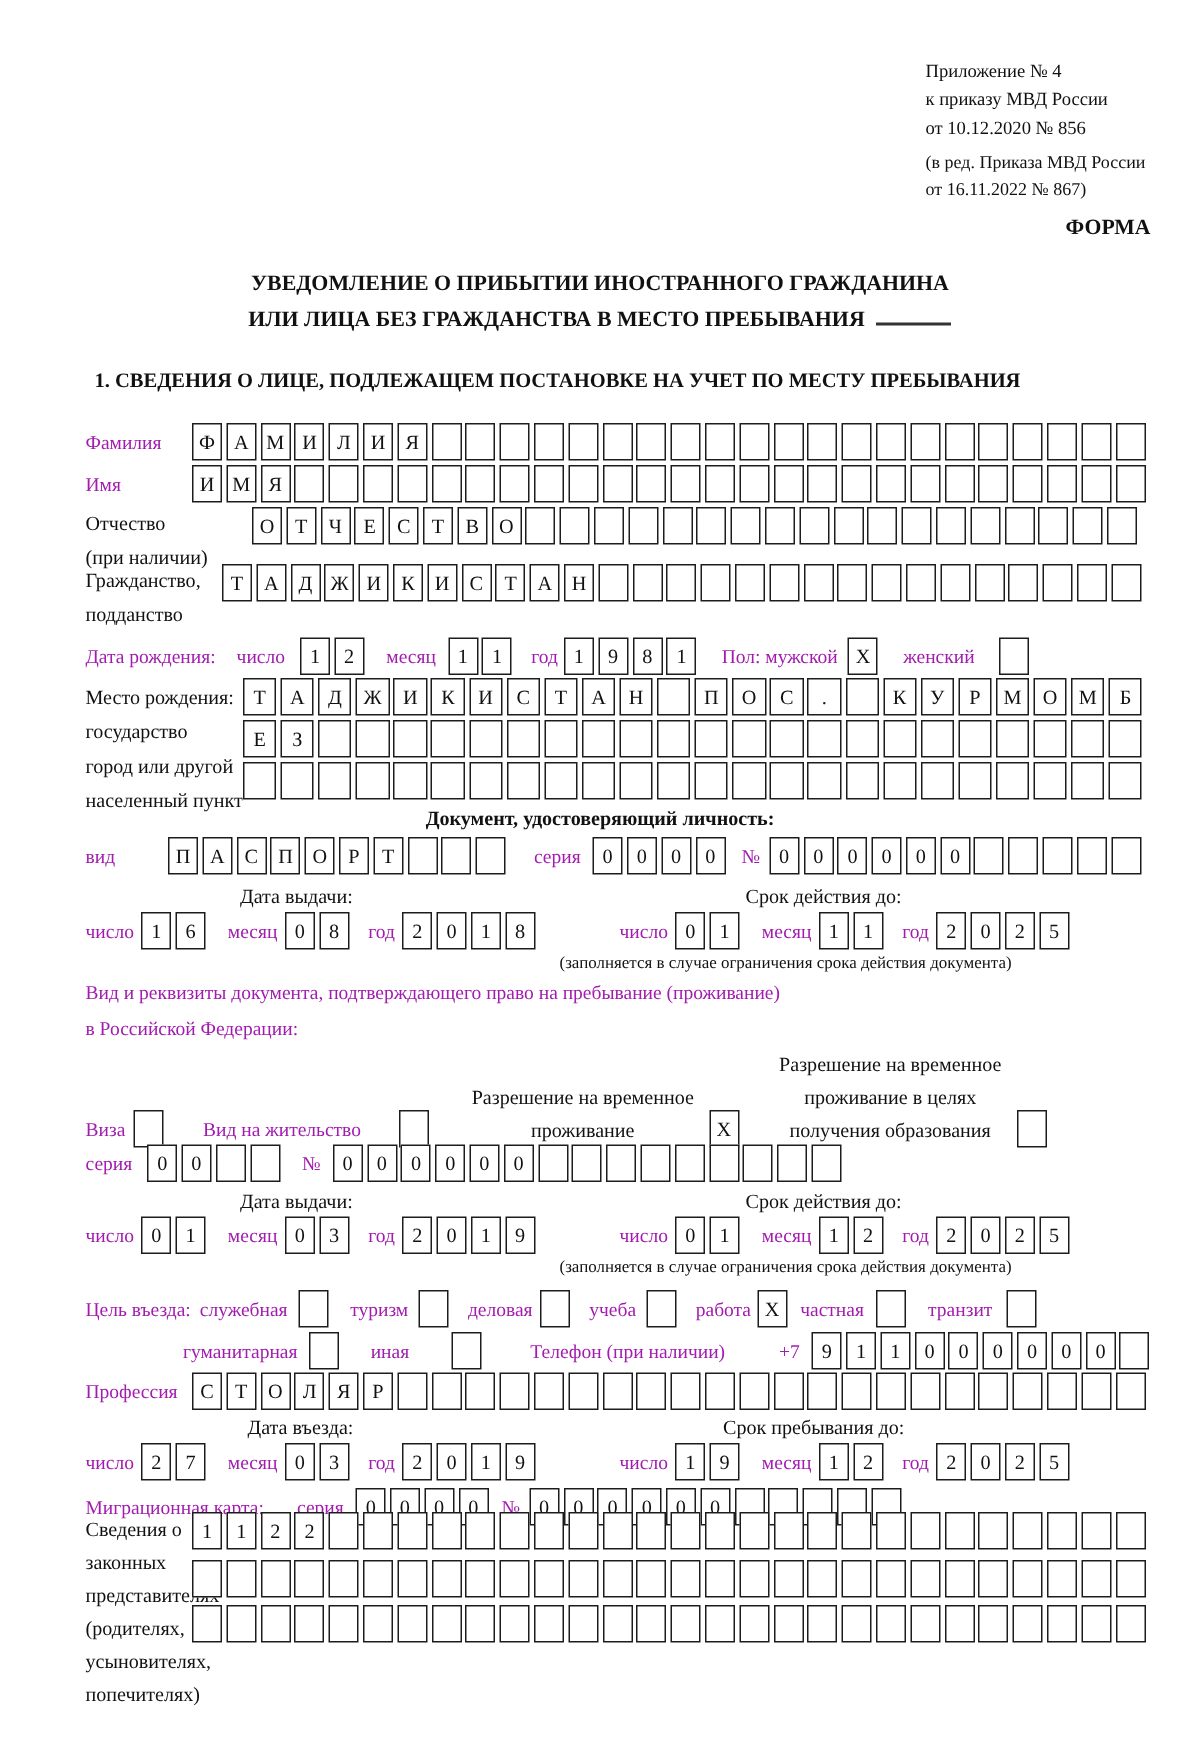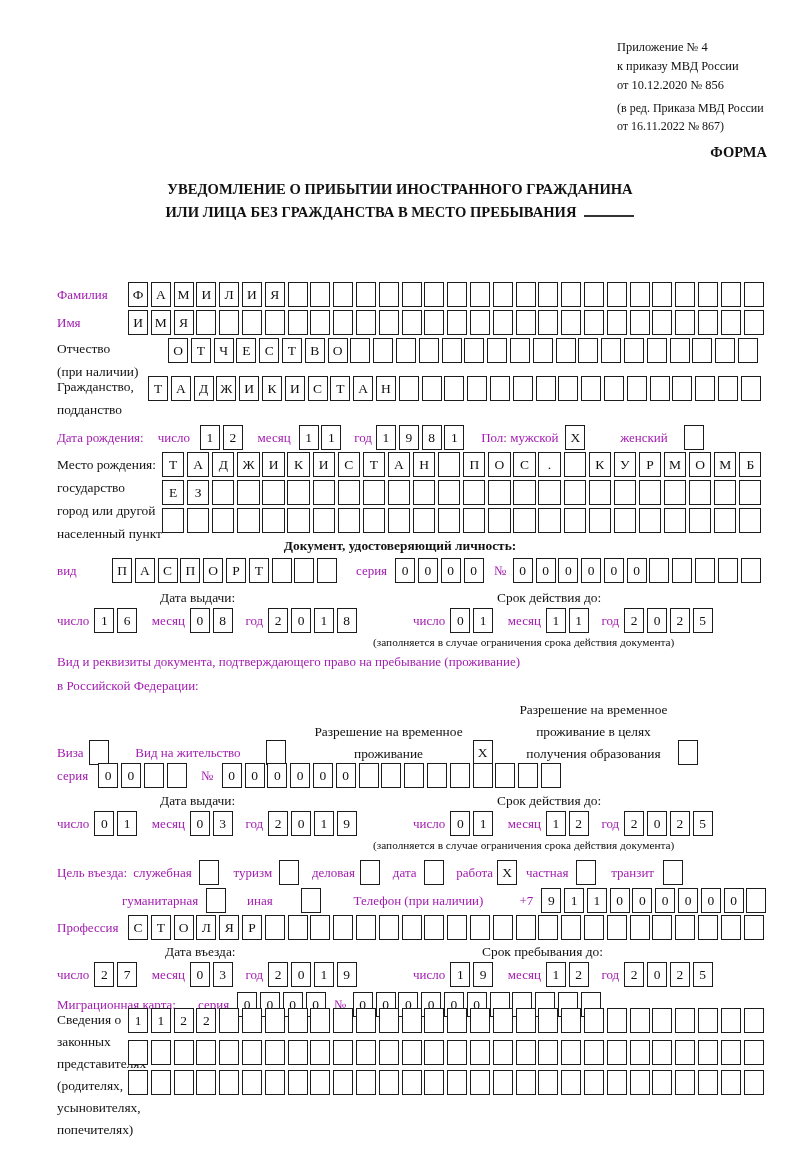--- a/index.html
+++ b/index.html
@@ -34,20 +34,21 @@
 
   <div class="abs small" style="left:617px;top:40px">Приложение № 4</div>
   <div class="abs small" style="left:617px;top:59px">к приказу МВД России</div>
   <div class="abs small" style="left:617px;top:78px">от 10.12.2020 № 856</div>
   <div class="abs tiny" style="left:617px;top:101px;font-size:12px">(в ред. Приказа МВД России</div>
   <div class="abs tiny" style="left:617px;top:119px;font-size:12px">от 16.11.2022 № 867)</div>
   <div class="abs b" style="right:33px;top:144px;font-size:14.5px">ФОРМА</div>
 
   <div class="abs ctr b" style="top:204px;font-size:14.6px"><span>ИЛИ ЛИЦА БЕЗ ГРАЖДАНСТВА В МЕСТО ПРЕБЫВАНИЯ</span><span class="blank-line"></span></div>
   <div class="abs ctr b" style="top:181px;font-size:14.6px">УВЕДОМЛЕНИЕ О ПРИБЫТИИ ИНОСТРАННОГО ГРАЖДАНИНА</div>
+  <div class="abs b" style="left:63px;top:246px;font-size:13.7px">1. СВЕДЕНИЯ О ЛИЦЕ, ПОДЛЕЖАЩЕМ ПОСТАНОВКЕ НА УЧЕТ ПО МЕСТУ ПРЕБЫВАНИЯ</div>
 
   <div class="r" style="left:57px;top:282px">
     <span class="lbl" style="width:71px">Фамилия</span>
     <span class="cells">
         <span class="cell">Ф</span>
         <span class="cell">А</span>
         <span class="cell">М</span>
         <span class="cell">И</span>
         <span class="cell">Л</span>
         <span class="cell">И</span>
@@ -192,21 +193,21 @@
     <span class="cells">
         <span class="cell">1</span>
         <span class="cell">9</span>
         <span class="cell">8</span>
         <span class="cell">1</span>
       </span>
     <span class="lbl" style="margin-left:14px;margin-right:7px">Пол: мужской</span>
     <span class="cbox">
         <span class="cell">X</span>
       </span>
-    <span class="lbl" style="margin-left:32px;margin-right:16px">женский</span>
+    <span class="lbl" style="margin-left:14px;margin-right:16px">женский</span>
     <span class="cbox">
         <span class="cell"></span>
       </span>
   </div>
 
   <div class="lblcol" style="left:57px;top:457px">Место рождения:</div>
   <div class="lblcol" style="left:57px;top:480px">государство</div>
   <div class="lblcol" style="left:57px;top:503px">город или другой</div>
   <div class="lblcol" style="left:57px;top:526px">населенный пункт</div>
   <div class="r wide" style="left:162px;top:452px">
@@ -480,21 +481,21 @@
         <span class="cell"></span>
       </span>
     <span class="lbl" style="margin-left:12px;margin-right:7px">туризм</span>
     <span class="cbox">
         <span class="cell"></span>
       </span>
     <span class="lbl" style="margin-left:10px;margin-right:5px">деловая</span>
     <span class="cbox">
         <span class="cell"></span>
       </span>
-    <span class="lbl" style="margin-left:10px;margin-right:7px">дата</span>
+    <span class="lbl" style="margin-left:10px;margin-right:7px">учеба</span>
     <span class="cbox">
         <span class="cell"></span>
       </span>
     <span class="lbl" style="margin-left:10px;margin-right:4px">работа</span>
     <span class="cbox">
         <span class="cell">X</span>
       </span>
     <span class="lbl" style="margin-left:6px;margin-right:8px">частная</span>
     <span class="cbox">
         <span class="cell"></span>

